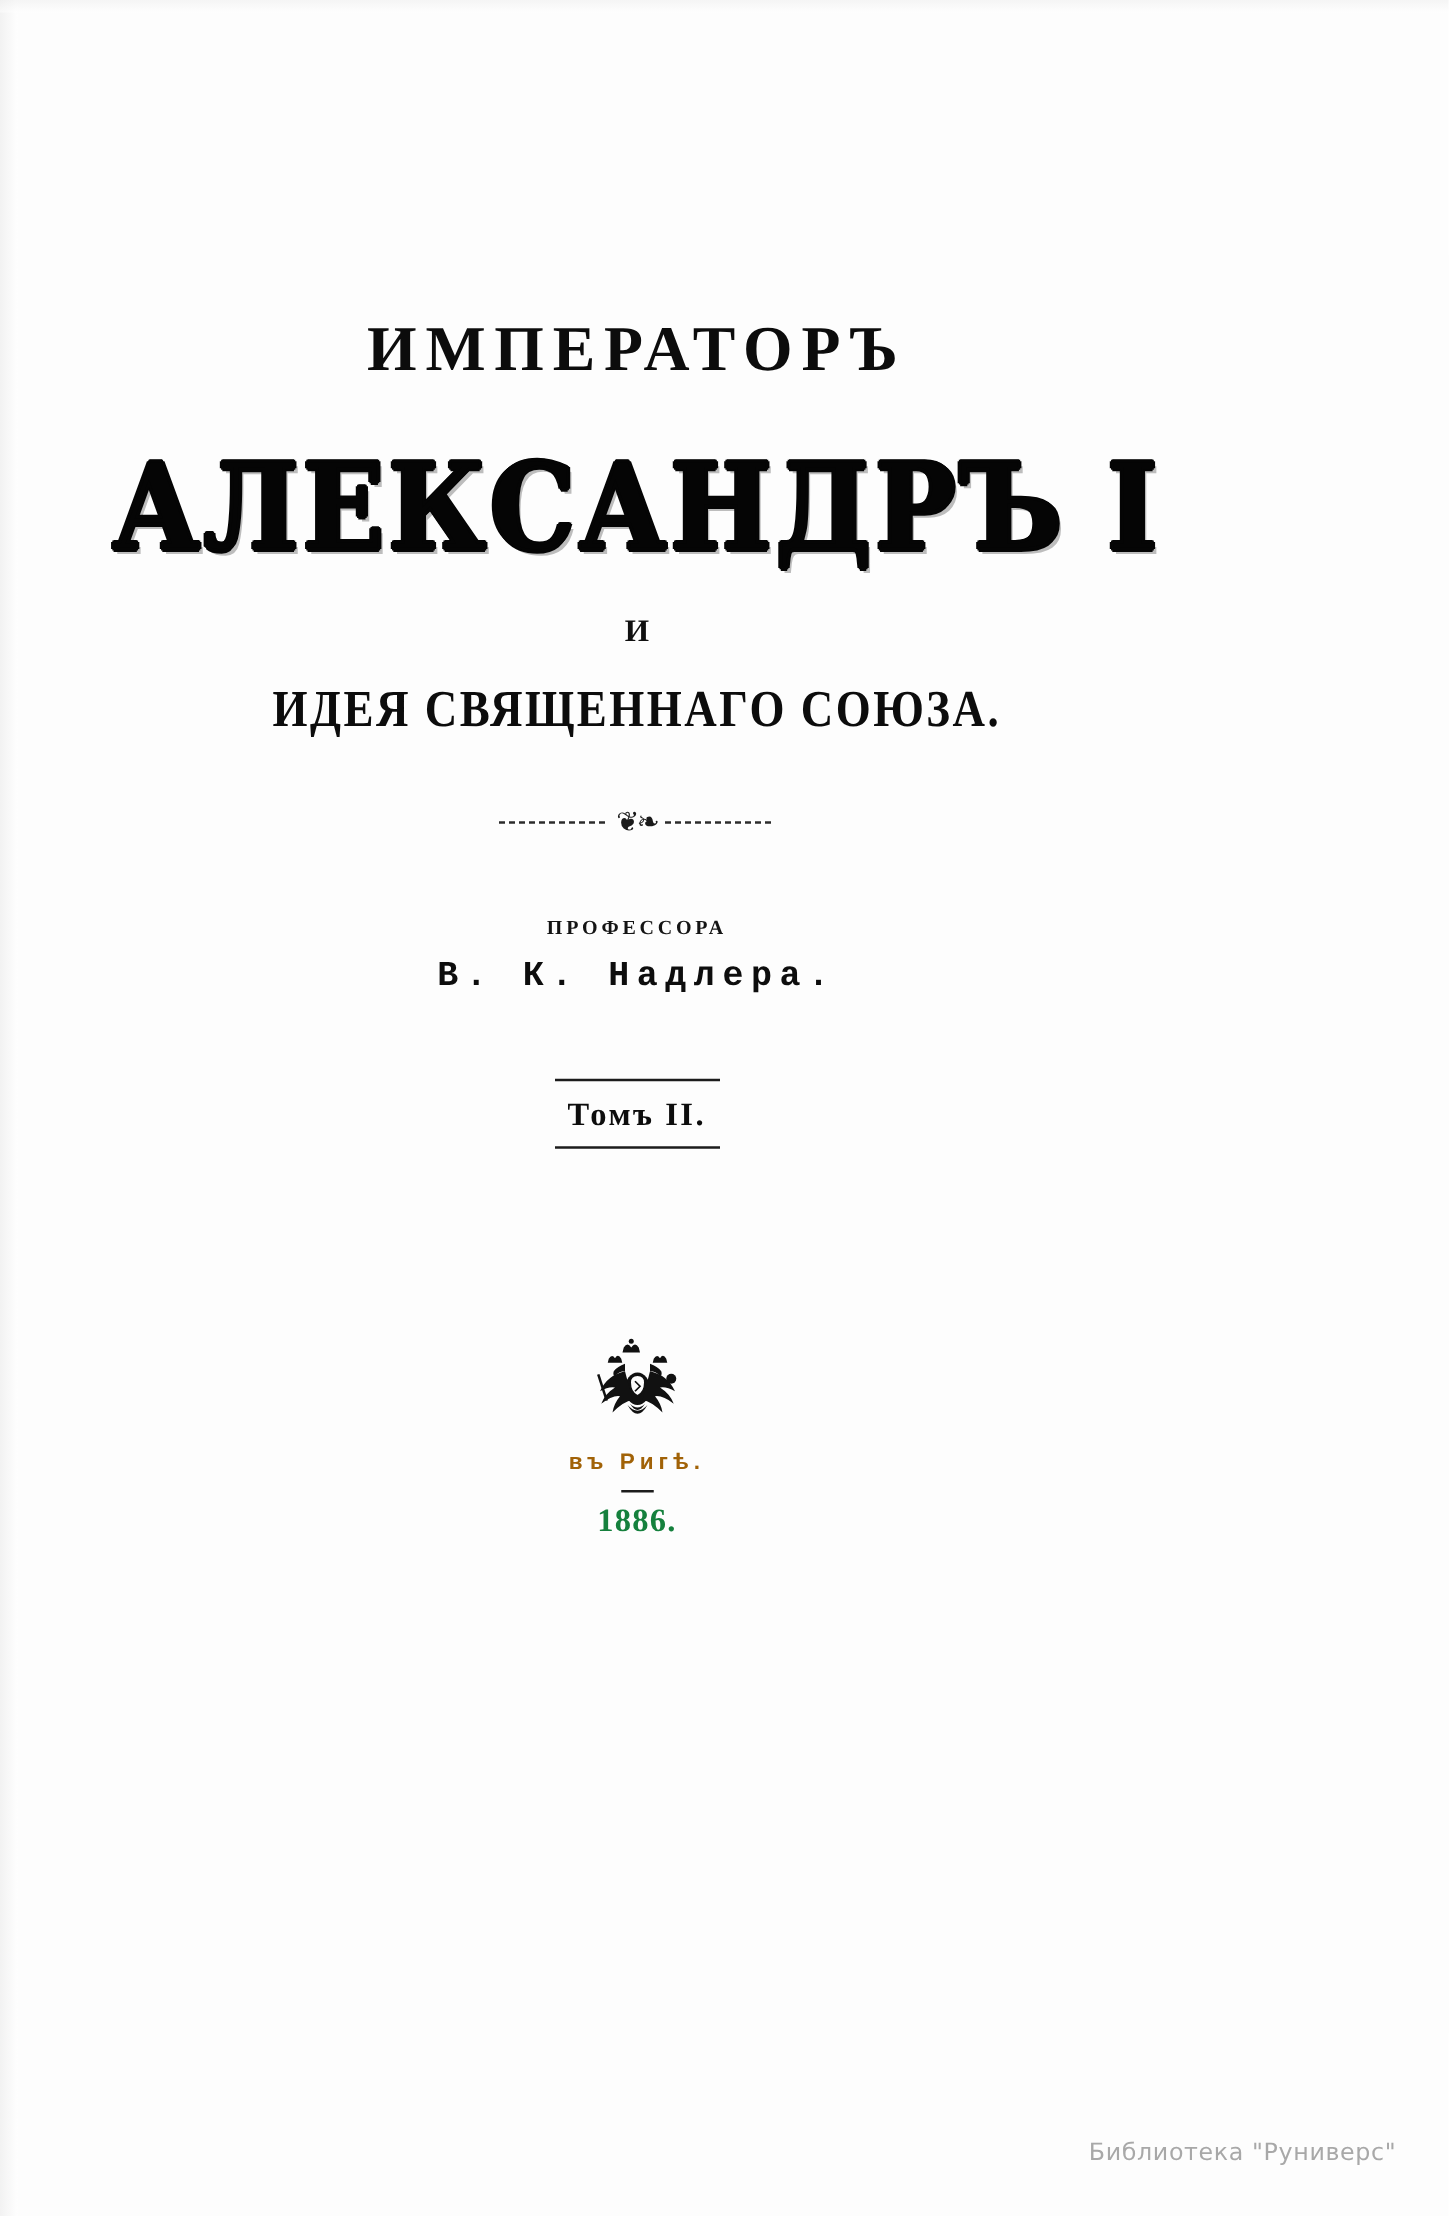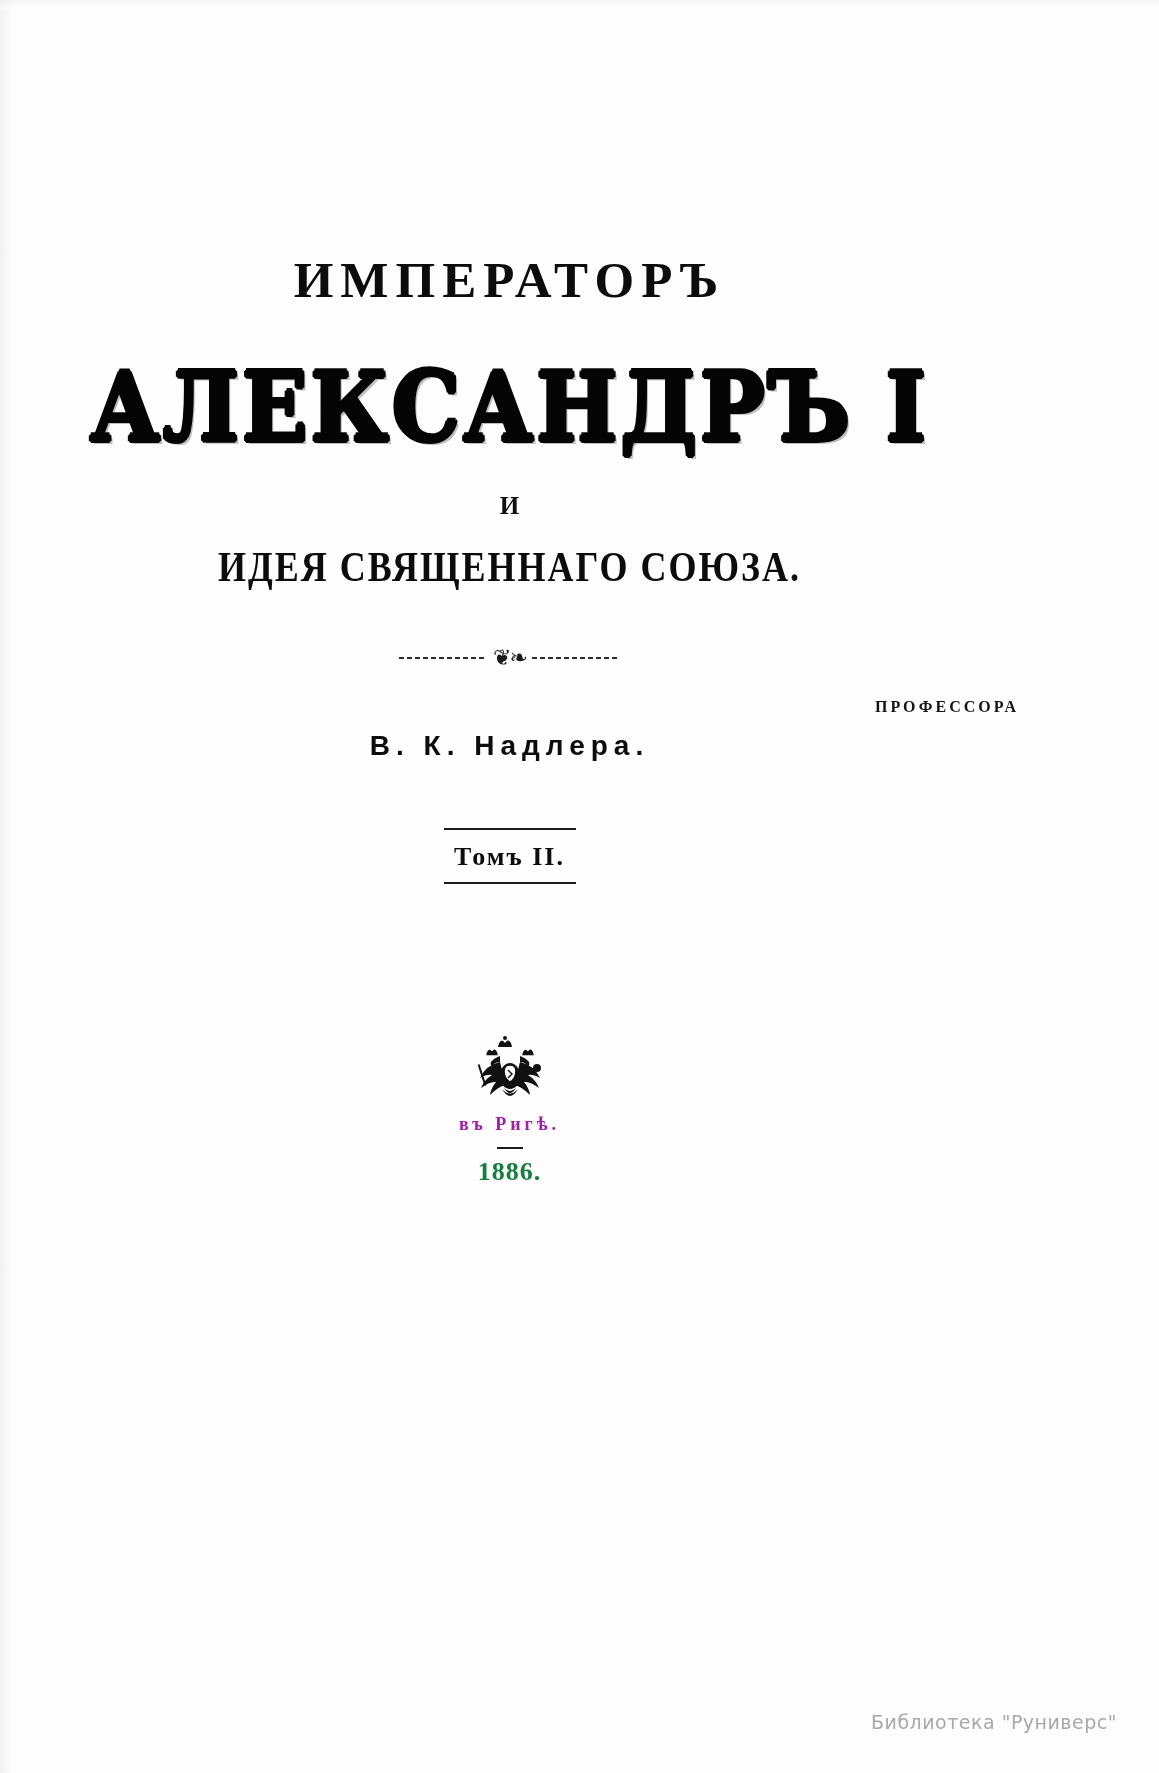--- a/index.html
+++ b/index.html
@@ -115,31 +115,30 @@
   }
   .ornament .knot {
     font-size: 22px;
     line-height: 1;
     color: #1a1a1a;
     margin: 0 6px;
     letter-spacing: -2px;
   }
 
   .author-role {
-    margin-top: 28px;
+    margin-top: 64px;
     font-family: "Liberation Serif", serif;
     font-weight: 700;
     font-size: 16px;
     letter-spacing: 3px;
     color: #141414;
-    text-align: right;
   }
   .author-name {
     margin-top: 14px;
-    font-family: Liberation Sans, sans-serif;
+    font-family: Liberation Mono, monospace;
     font-weight: 700;
     font-size: 28px;
     letter-spacing: 6px;
     color: #0d0d0d;
   }
 
   .volume-block {
     margin-top: 66px;
     display: flex;
     flex-direction: column;
@@ -169,26 +168,26 @@
 
   .imprint-line1 {
     margin-top: 18px;
     font-family: "Liberation Serif", serif;
     font-weight: 700;
     font-size: 19px;
     letter-spacing: 2px;
     color: #101010;
   }
   .imprint-line2 {
-    margin-top: 4px;
-    font-family: Liberation Serif, serif;
+    margin-top: 14px;
+    font-family: Liberation Sans, sans-serif;
     font-weight: 700;
     font-size: 18px;
     letter-spacing: 4px;
-    color: #a21caf;
+    color: #a16207;
   }
   .year-rule {
     margin: 12px auto 8px auto;
     width: 26px;
     height: 2px;
     background: #1c1c1c;
   }
   .imprint-year {
     font-family: "Liberation Serif", serif;
     font-weight: 700;

